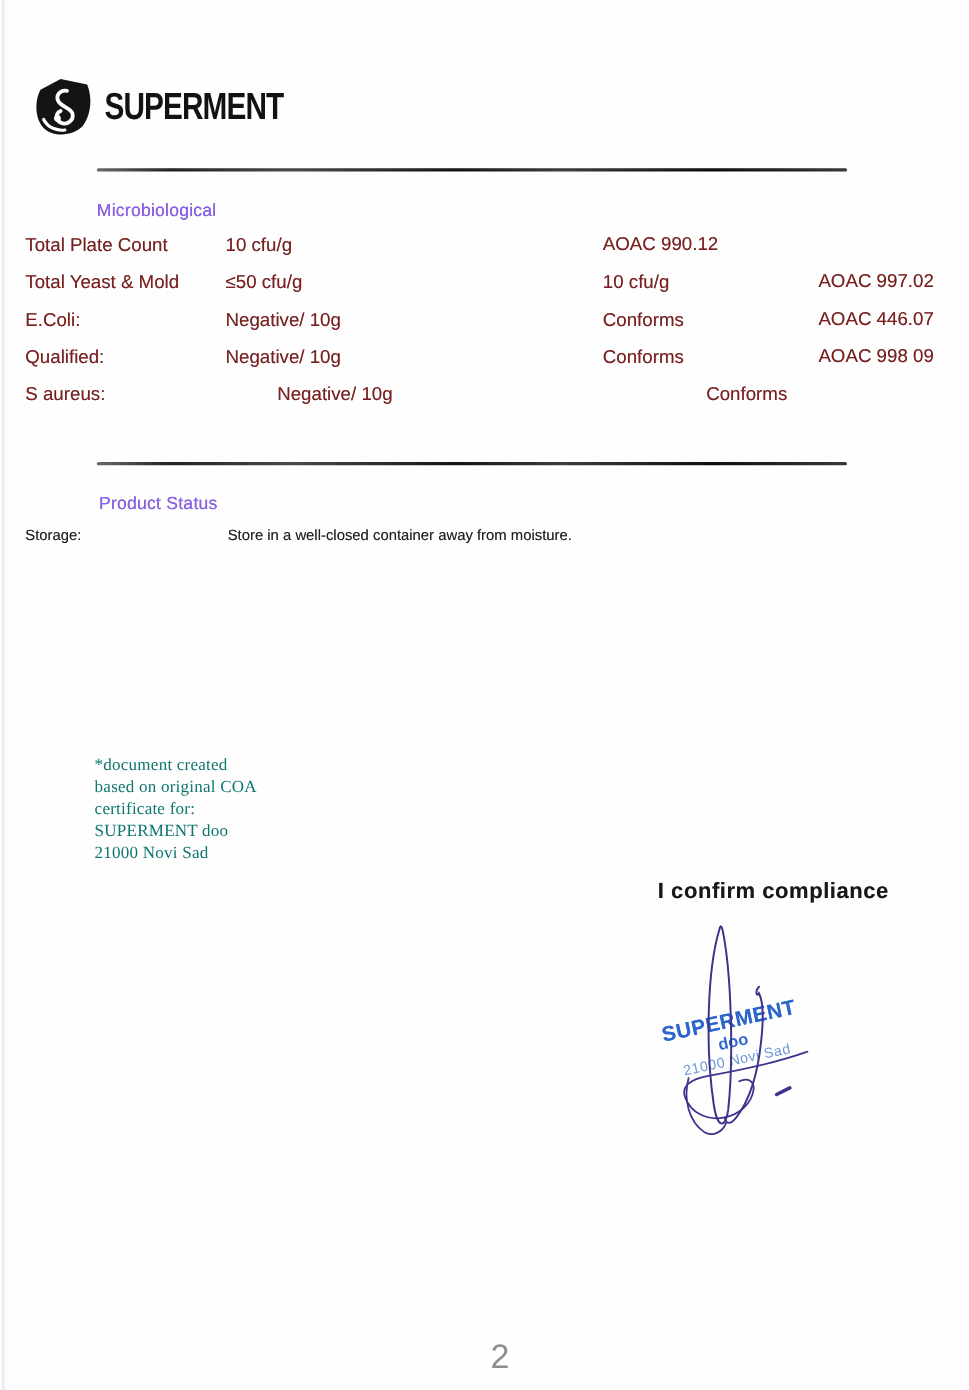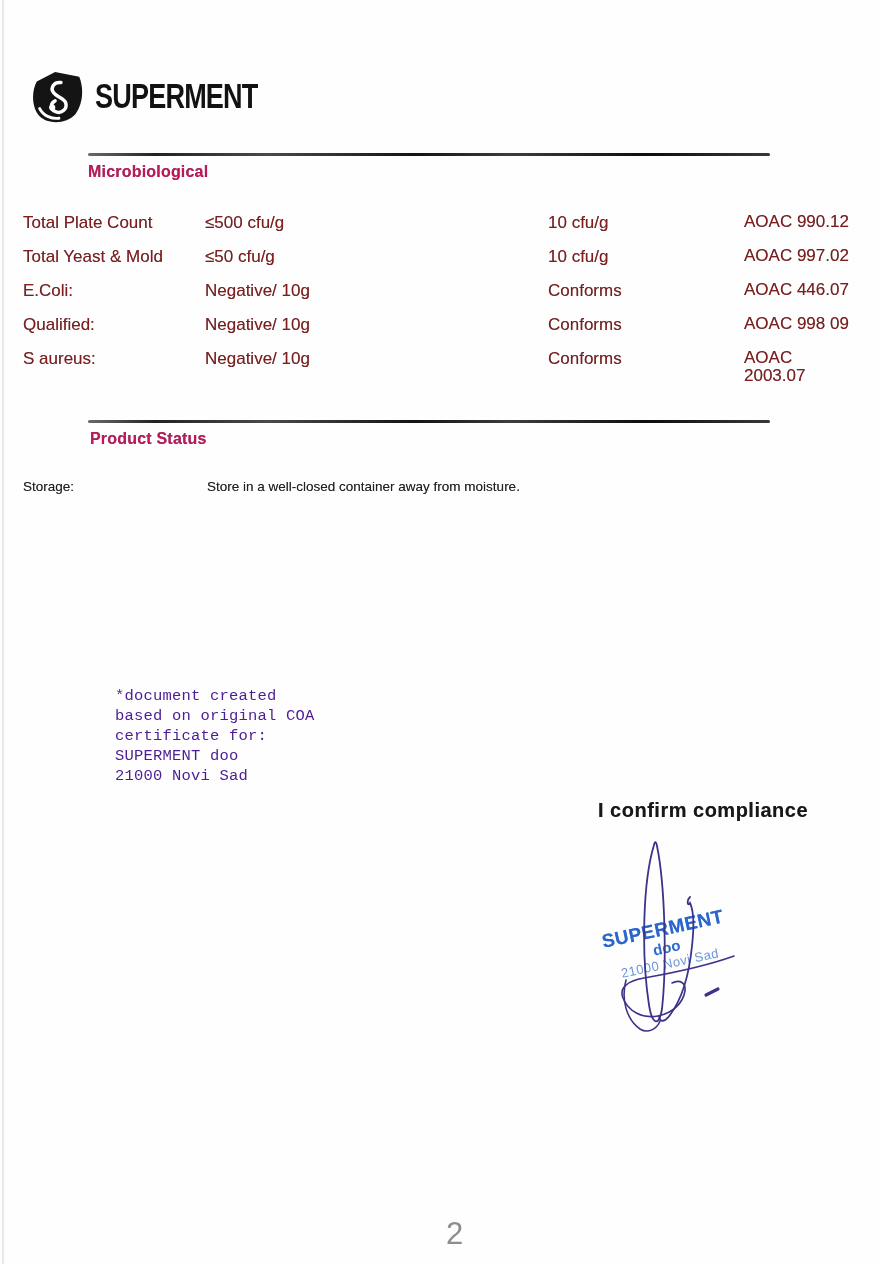--- a/index.html
+++ b/index.html
@@ -27,47 +27,47 @@
   }
 
   
   .rule{
     position:absolute;left:88px;width:682px;height:3px;border-radius:2px;
     background:linear-gradient(90deg,#6a6a6a 0%,#222 10%,#4a4a4a 26%,#141414 48%,#3d3d3d 62%,#0e0e0e 82%,#383838 100%);
   }
   .rule-1{top:153px;}
   .rule-2{top:420px;}
   .section-title{
-    position:absolute;font-size:16px;font-weight:bold;color:#be185d;
-    letter-spacing:0.2px;text-shadow:0 0 0.4px rgba(0,0,0,.5);
+    position:absolute;font-size:16px;font-weight:normal;color:#8b5cf6;
+    letter-spacing:0.2px;text-shadow:0 0 0.4px rgba(0,0,0,.5);margin-top:20px;
   }
   .title-micro{left:88px;top:163px;}
   .title-status{left:90px;top:430px;}
 
   
   .micro-table{position:absolute;left:23px;top:206px;width:836px;padding-top:7px;}
   .trow{
     display:grid;grid-template-columns:182px 343px 196px 1fr;
     height:34px;align-items:start;
     font-size:17px;color:#7f1d1d;text-shadow:0 0 0.4px rgba(0,0,0,.45);
   }
-  .trow:last-child{height:auto;}
+  .trow:last-child{height:auto;gap:47px;}
   .cell-method{white-space:pre-line;line-height:18px;}
 
   .status-table{position:absolute;left:23px;top:479px;width:836px;}
   .srow{
     display:grid;grid-template-columns:184px 1fr;height:34px;align-items:start;
     font-size:13.5px;color:#222;text-shadow:0 0 0.4px rgba(0,0,0,.45);
   }
 
   
   .note{
     position:absolute;left:86px;top:686px;width:230px;
-    font-family:Liberation Mono, monospace;font-size:15.5px;line-height:20px;
-    color:#4c1d95;letter-spacing:0.2px;margin-left:29px;
+    font-family:Liberation Serif, serif;font-size:15.5px;line-height:20px;
+    color:#0f766e;letter-spacing:0.2px;
   }
 
   
   .confirm{
     position:absolute;left:598px;top:799px;
     font-size:20px;font-weight:bold;letter-spacing:0.5px;color:#181818;
     text-shadow:0 0 0.4px rgba(0,0,0,.5);
   }
   .stampbox{position:absolute;left:582px;top:833px;width:235px;height:215px;}
   .stamp-text{
@@ -101,21 +101,20 @@
     </svg>
     <span class="logo-text">SUPERMENT</span>
   </div>
 
   <div class="rule rule-1"></div>
   <div class="section-title title-micro">Microbiological</div>
 
   <div class="micro-table">
     <div class="trow">
       <span class="cell">Total Plate Count</span>
-      <span class="cell">≤500 cfu/g</span>
       <span class="cell">10 cfu/g</span>
       <span class="cell cell-method">AOAC 990.12</span>
     </div>
     <div class="trow">
       <span class="cell">Total Yeast &amp; Mold</span>
       <span class="cell">≤50 cfu/g</span>
       <span class="cell">10 cfu/g</span>
       <span class="cell cell-method">AOAC 997.02</span>
     </div>
     <div class="trow">

